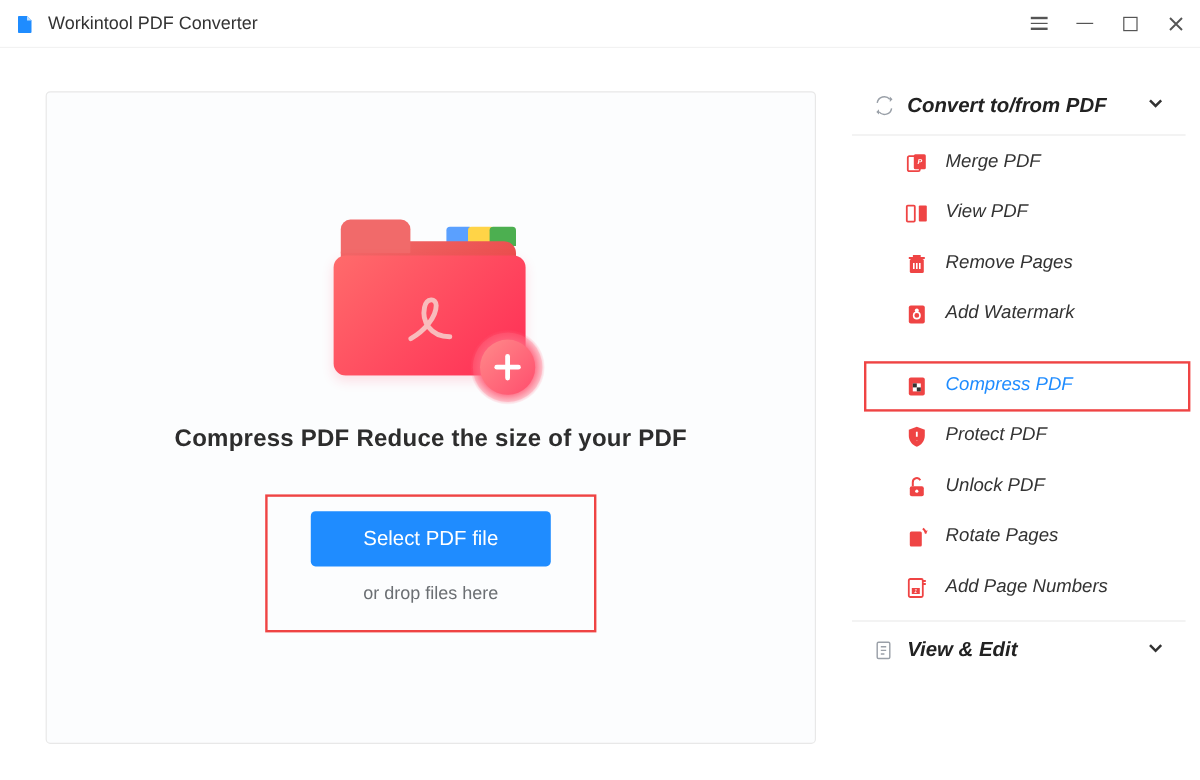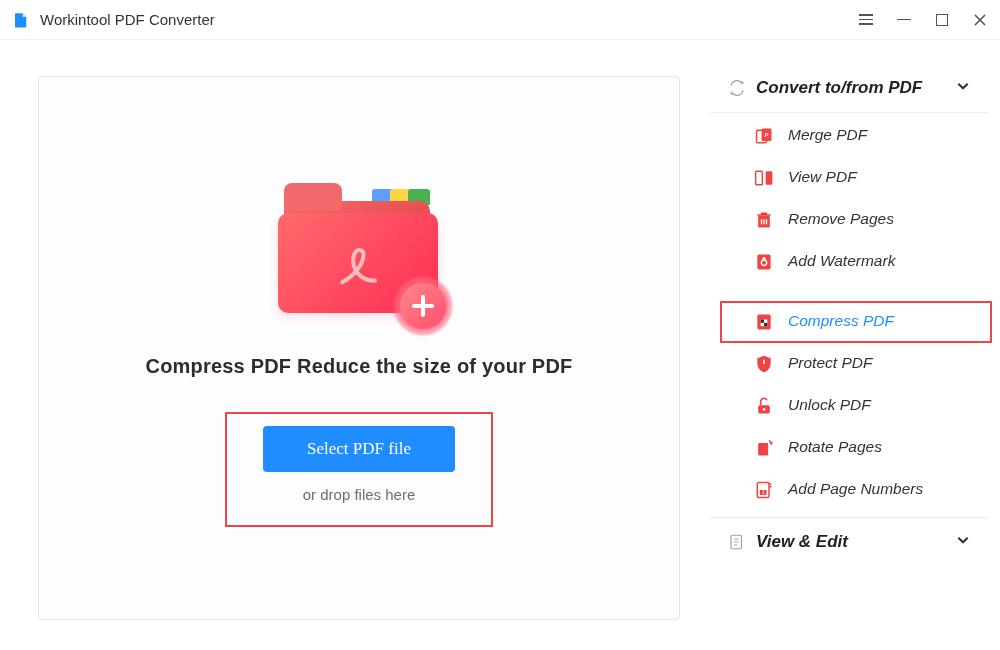--- a/index.html
+++ b/index.html
@@ -30,21 +30,21 @@
   .adobe-swirl { position:absolute; left:56px; top:52px; width:54px; height:54px; display:flex; align-items:center; justify-content:center; }
   .adobe-swirl svg { width:52px; height:52px; }
   .plus-badge { position:absolute; right:-10px; bottom:-10px; width:62px; height:62px; border-radius:50%; background:radial-gradient(circle,#ff9aa0 0%,#ff5f7a 48%,rgba(255,255,255,0) 72%); display:flex; align-items:center; justify-content:center; }
   .plus-inner { width:46px; height:46px; border-radius:50%; background:linear-gradient(135deg,#ff8a8a,#ff4d6d); display:flex; align-items:center; justify-content:center; box-shadow:0 0 0 6px rgba(255,120,140,0.25);}
   .plus-inner::before, .plus-inner::after { content:""; position:absolute; background:#fff; border-radius:2px; }
   .plus-inner::before { width:22px; height:4px; }
   .plus-inner::after  { width:4px; height:22px; }
 
   .main-heading { margin-top:28px; font-size:20px; font-weight:700; color:#2d2d2d; letter-spacing:.2px; text-align:center;}
   .action-box { margin-top:34px; border:2.5px solid #ef4444; padding:12px 36px 22px 36px; display:flex; flex-direction:column; align-items:center; gap:14px; }
-  .select-btn { background:#1f8cff; color:#fff; font-size:17px; border:none; border-radius:4px; padding:13px 44px; cursor:pointer;font-family:Liberation Serif, serif; }
+  .select-btn { background:#1f8cff; color:#fff; font-size:17px; border:none; border-radius:4px; padding:13px 44px; cursor:pointer; }
   .drop-hint { color:#6b6f73; font-size:15px; }
 
   .side-panel { width:290px; padding: 24px 12px 0 0; font-style: italic; }
   .acc-section { border-top:1px solid #ececec; }
   .acc-section:first-child { border-top:none; }
   .acc-header { display:flex; align-items:center; gap:10px; padding:14px 18px; cursor:pointer; }
   .acc-header .ah-icon { width:18px; height:18px; display:flex; align-items:center; justify-content:center; color:#8a8f96; }
   .acc-header .ah-icon svg { width:18px; height:18px; }
   .acc-title { font-size:17px; font-weight:700; color:#222; }
   .chev { margin-left:auto; width:14px; color:#555;}

